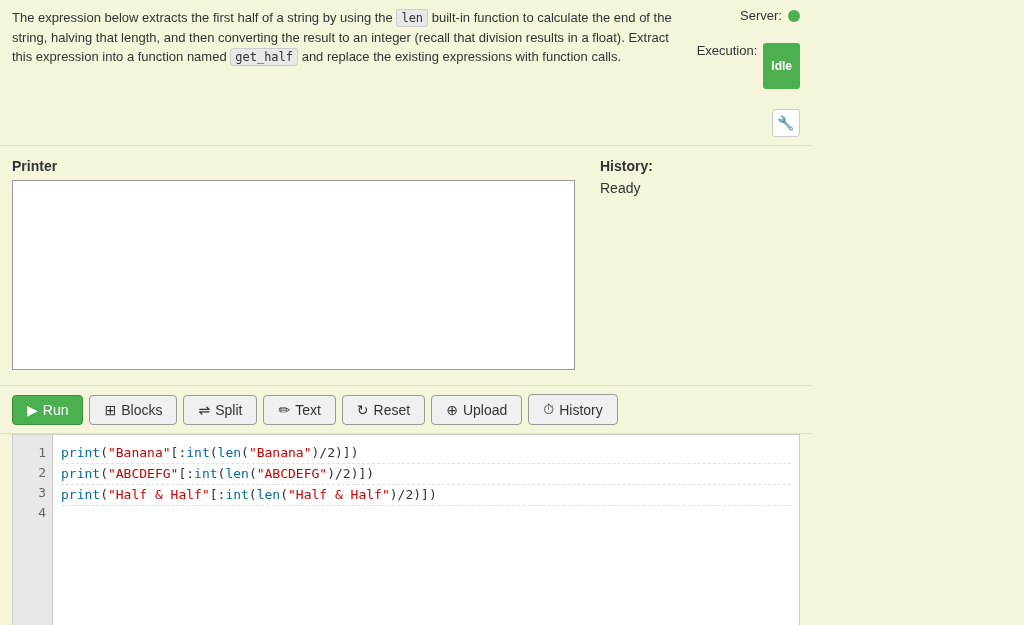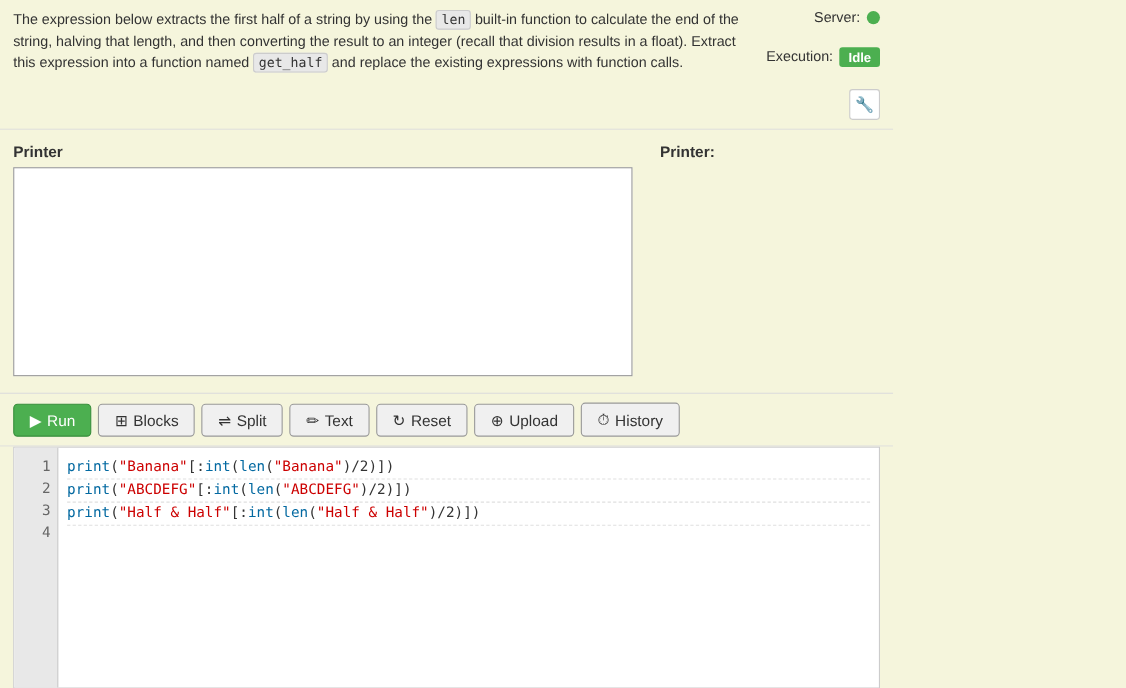--- a/index.html
+++ b/index.html
@@ -60,21 +60,21 @@
     .execution-row {
       display: flex;
       align-items: flex-start;
       gap: 6px;
       font-size: 13px;
     }
 
     .idle-badge {
       background: #4caf50;
       color: white;
-      padding: 2px 8px;
+      padding: 16px 8px;
       border-radius: 3px;
       font-size: 12px;
       font-weight: bold;
     }
 
     .wrench-btn {
       background: white;
       border: 1px solid #ccc;
       border-radius: 3px;
       width: 28px;
@@ -240,21 +240,22 @@
       <button class="wrench-btn">🔧</button>
     </div>
   </div>
 
   <div class="main-area">
     <div class="printer-section">
       <div class="printer-label">Printer</div>
       <textarea class="printer-textarea" style=""></textarea>
     </div>
     <div class="feedback-section">
-      <div class="feedback-label">Printer:</div>
+      <div class="feedback-label">History:</div>
+      <div class="feedback-status">Ready</div>
     </div>
   </div>
 
   <div class="toolbar">
     <button class="btn btn-run">
       <span>▶</span>
       <span>Run</span>
     </button>
     <button class="btn">
       <span>⊞</span>

